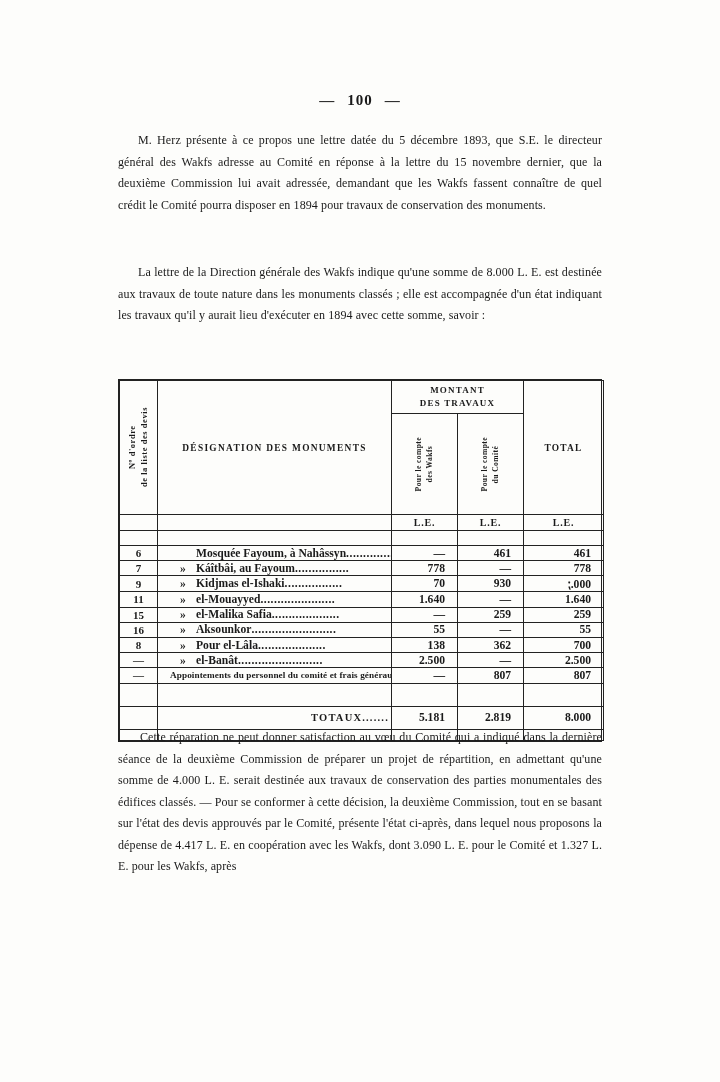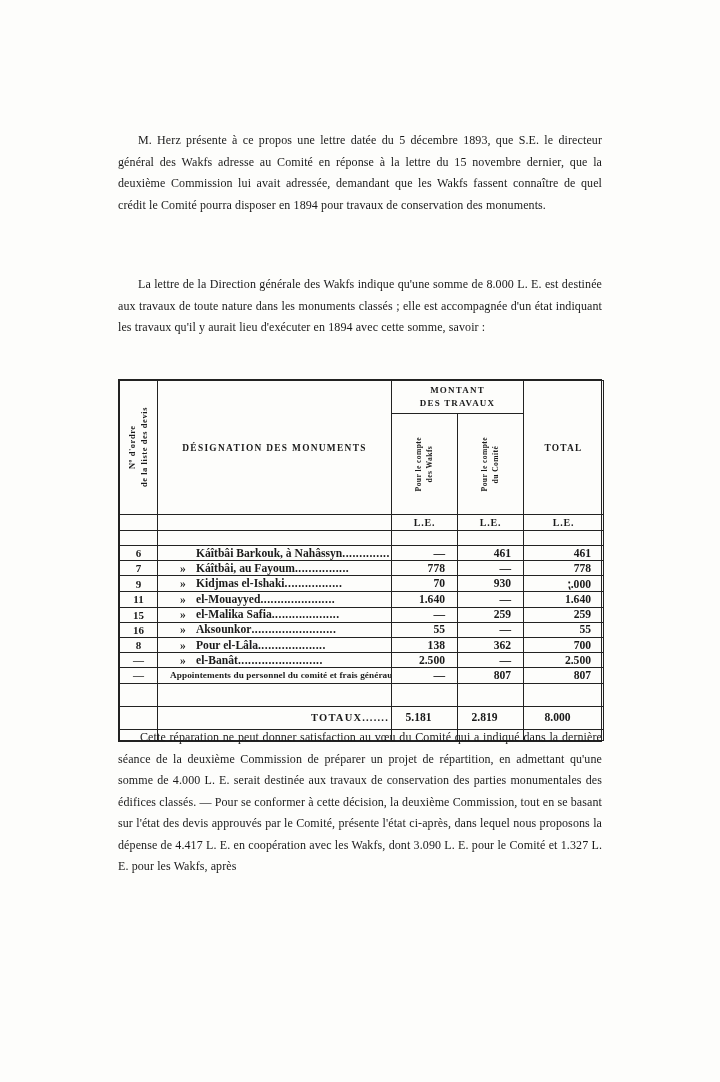--- a/index.html
+++ b/index.html
@@ -44,21 +44,21 @@
     line-height: 21.5px;
     text-align: justify;
     font-weight: normal;
     letter-spacing: 0.1px;
   }
   .body-text p {
     margin: 0;
     text-indent: 20px;
   }
   #para-top { top: 130px; }
-  #para-mid { top: 262px; margin-top: 12px; }
+  #para-mid { top: 262px; }
   #para-bottom { top: 727px; }
   #para-bottom p { text-indent: 22px; }
 
   
   .table-wrap {
     position: absolute;
     left: 118px;
     top: 379px;
     width: 484px;
     border: 1.4px solid #222;
@@ -169,30 +169,33 @@
     border-bottom: none;
     font-size: 11.6px;
   }
   .totaux-row td.label {
     text-align: right;
     padding-right: 2px;
     letter-spacing: 1.2px;
     font-size: 10.5px;
   }
   .totaux-row td.amt {
-    text-align: center;
+    text-align: right;
     padding-right: 12px;
   }
   .tail-row td { height: 10px; border-top:none; border-bottom:none; }
 </style>
 </head>
 <body>
 
 <div class="page">
 
+  <div class="page-number">
+    <span>—</span><span class="dash"></span><span>100</span><span class="dash"></span><span>—</span>
+  </div>
 
   <div class="body-text" id="para-top">
     <p>M. Herz présente à ce propos une lettre datée du 5 décembre 1893, que S.E. le directeur général des Wakfs adresse au Comité en réponse à la lettre du 15 novembre dernier, que la deuxième Commission lui avait adressée, demandant que les Wakfs fassent connaître de quel crédit le Comité pourra disposer en 1894 pour travaux de conservation des monuments.</p>
   </div>
 
   <div class="body-text" id="para-mid">
     <p>La lettre de la Direction générale des Wakfs indique qu'une somme de 8.000 L. E. est destinée aux travaux de toute nature dans les monuments classés ; elle est accompagnée d'un état indiquant les travaux qu'il y aurait lieu d'exécuter en 1894 avec cette somme, savoir :</p>
   </div>
 
   <div class="table-wrap">
@@ -237,21 +240,21 @@
         <tr class="spacer-row">
           <td></td>
           <td></td>
           <td></td>
           <td></td>
           <td></td>
         </tr>
 
         <tr class="data-row">
           <td class="num">6</td>
-          <td class="desc"><span class="ditto"></span><span class="mname">Káîtbâi Barkouk, à Nahâssyn</span><span class="dots">..............</span></td>
+          <td class="desc"><span class="ditto"></span><span class="mname">Mosquée Fayoum, à Nahâssyn</span><span class="dots">..............</span></td>
           <td class="amt">—</td>
           <td class="amt">461</td>
           <td class="amt">461</td>
         </tr>
         <tr class="data-row">
           <td class="num">7</td>
           <td class="desc"><span class="ditto">»</span><span class="mname">Káîtbâi, au Fayoum</span><span class="dots">................</span></td>
           <td class="amt">778</td>
           <td class="amt">—</td>
           <td class="amt">778</td>

